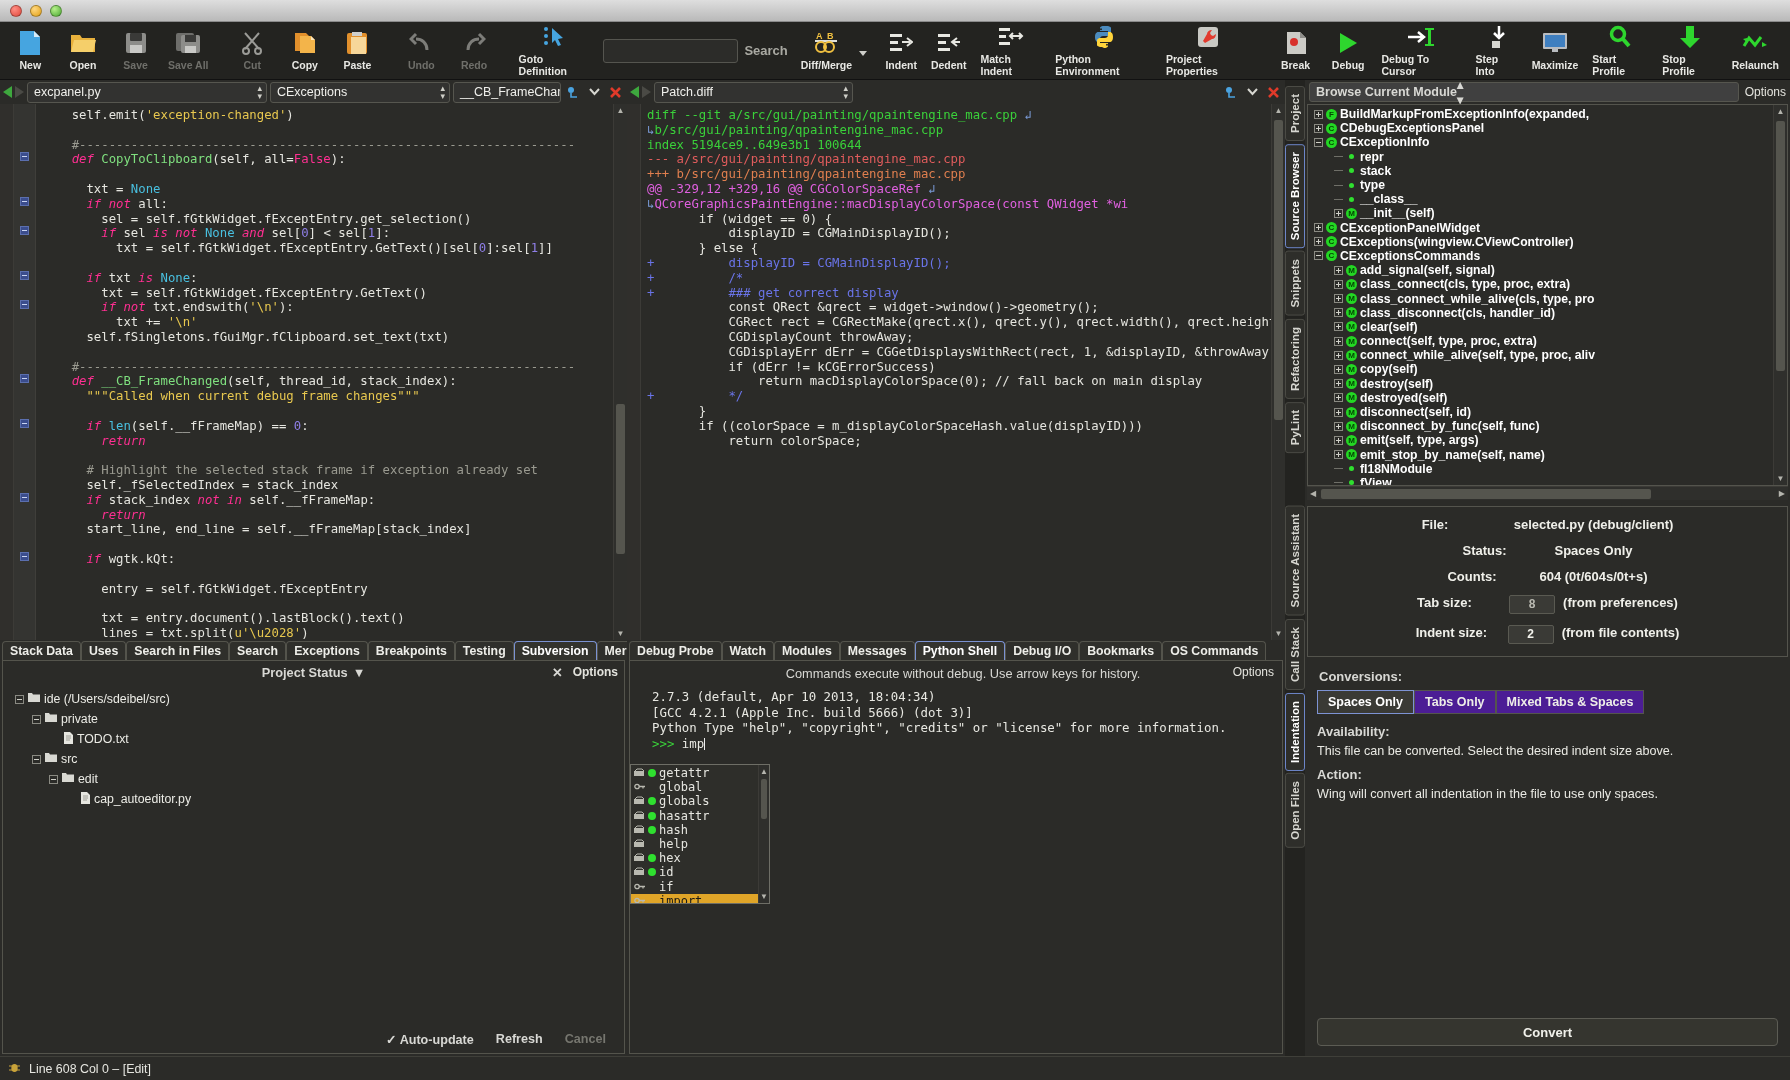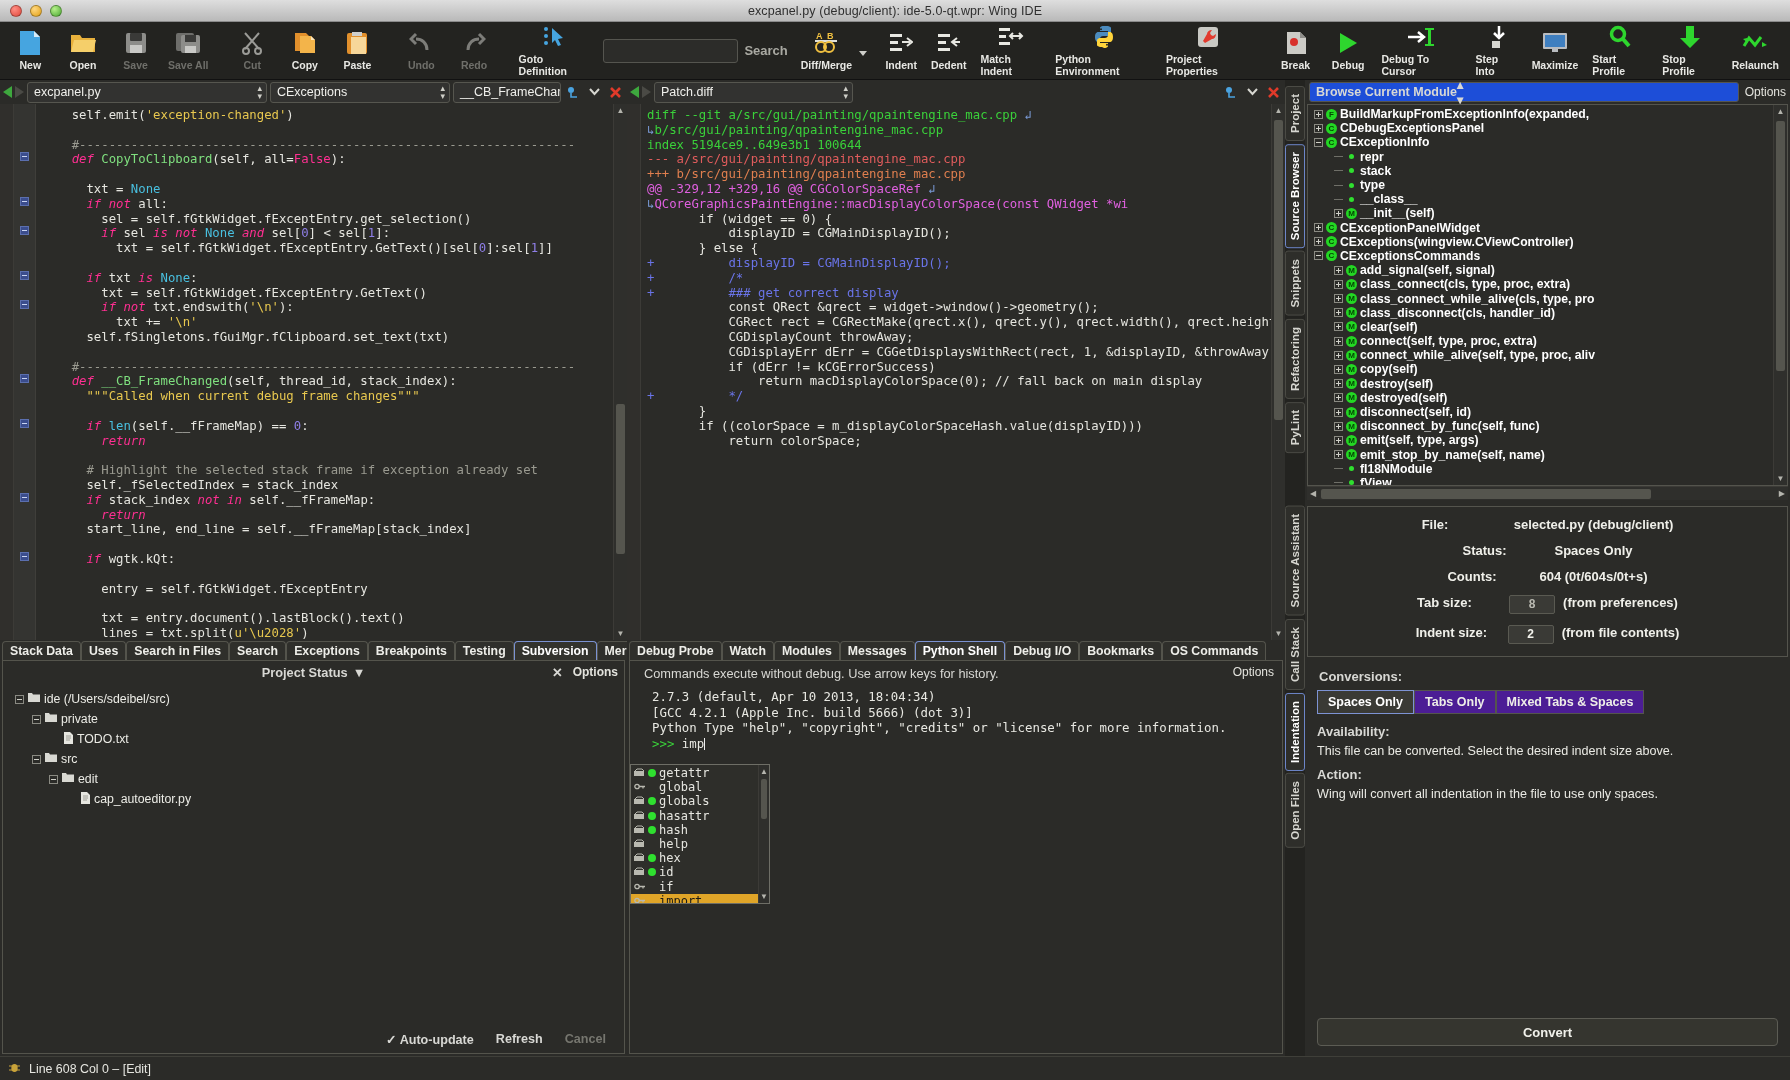--- a/index.html
+++ b/index.html
@@ -107,21 +107,21 @@
           align-items:center; padding-top:6px; gap:3px;}
   .vtab{
     writing-mode:vertical-rl; transform:rotate(180deg);
     font-size:11.5px; font-weight:bold; color:#d6d6d0; padding:7px 3px;
     border:1px solid #4b4b45; border-radius:3px; background:#2e2e2a; white-space:nowrap;
   }
   .vtab.sel{ border-color:#6d86c9; color:#ffffff; }
 
   
   .mbhead{ height:24px; display:flex; align-items:center; gap:6px; padding:0 4px;}
-  .mbcombo{ flex:1; height:20px; background:#1d4ed8; border:1px solid #56564f; border-radius:3px;
+  .mbcombo{ flex:1; height:20px; background:#404040; border:1px solid #56564f; border-radius:3px;
             display:flex; align-items:center; padding:0 4px 0 6px; font-weight:bold; font-size:12.5px;}
   .optlink{ color:#e3e3dd; font-size:12px; }
   .treebox{ flex:1; background:#2b2b28; border:1px solid #54544d; margin:0 2px; overflow:hidden; display:flex;}
   .treelist{ flex:1; padding:2px 0 0 2px; overflow:hidden;}
   .trow{ height:14.2px; display:flex; align-items:center; gap:3px; white-space:nowrap;
          font-size:12.2px; font-weight:bold; color:#ffffff; }
   .exp{ width:9px;height:9px;border:1px solid #8a8a82; display:inline-block; position:relative; flex:none;}
   .exp:before{content:"";position:absolute;left:1px;right:1px;top:3px;height:1px;background:#d0d0c8;}
   .exp.plus:after{content:"";position:absolute;top:1px;bottom:1px;left:3px;width:1px;background:#d0d0c8;}
   .dash{ width:9px; height:1px; background:#6f6f68; flex:none;}
@@ -157,21 +157,21 @@
   .phead{ height:22px; display:flex; align-items:center; justify-content:center; position:relative;
           font-size:12.8px; font-weight:bold; }
   .phead .right{ position:absolute; right:6px; display:flex; align-items:center; gap:10px; font-weight:bold;}
   .ptree{ flex:1; padding:6px 0 0 6px; font-size:12.3px; overflow:hidden;}
   .prow{ height:20px; display:flex; align-items:center; gap:4px; white-space:nowrap; color:#ececE6;}
   .pbtnbar{ height:28px; display:flex; align-items:center; justify-content:flex-end; gap:22px; padding-right:18px;
             font-size:12.6px; font-weight:bold;}
   .pbtn.dim{ color:#76766f;}
 
   .shellbody{ flex:1; display:flex; flex-direction:column; overflow:hidden; position:relative;}
-  .shellnote{ height:24px; display:flex; align-items:center; padding-left:14px; font-size:12.8px;}
+  .shellnote{ height:24px; display:flex; align-items:center; padding-left:14px; font-size:12.8px;justify-content:center;}
   pre.shell{ font-family:"DejaVu Sans Mono","Liberation Mono",monospace; font-size:12.4px;
              line-height:15.6px; padding:4px 0 0 22px; color:#e8e8e2; white-space:pre;}
   .prompt{ color:#3ad13a; }
   .caret{ display:inline-block; width:1px; height:12px; background:#eee; vertical-align:-2px;}
   #acpop{
     position:absolute; left:0px; top:103px; width:140px; height:140px;
     background:#2e2e2a; border:1px solid #6e6e66; display:flex;
   }
   #aclist{ flex:1; overflow:hidden; padding-top:1px;}
   .acrow{ height:14.2px; display:flex; align-items:center; gap:3px; padding-left:3px;
@@ -184,21 +184,20 @@
 </style>
 </head>
 <body>
 
 <div id="titlebar">
   <div class="traffic">
     <div class="tl r"></div>
     <div class="tl y"></div>
     <div class="tl g"></div>
   </div>
-  <div id="win-title">excpanel.py (debug/client): ide-5.0-qt.wpr: Wing IDE</div>
 </div>
 
 <div id="toolbar">
 
   <div class="tb">
     <span class="gl">
         <svg width="24" height="26" viewBox="0 0 24 26">
           <path d="M2 1h14l6 6v18H2z" fill="#46a5e0"></path>
           <path d="M16 1l6 6h-6z" fill="#d8ecf8"></path>
         </svg>

